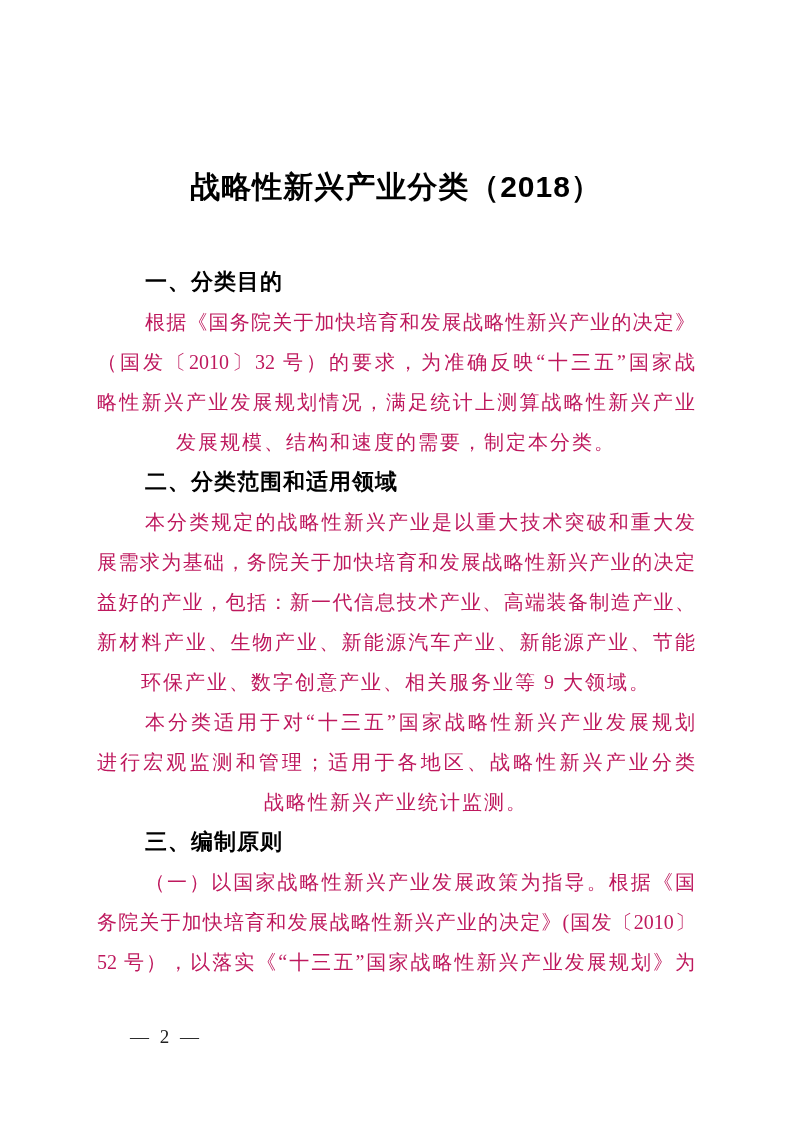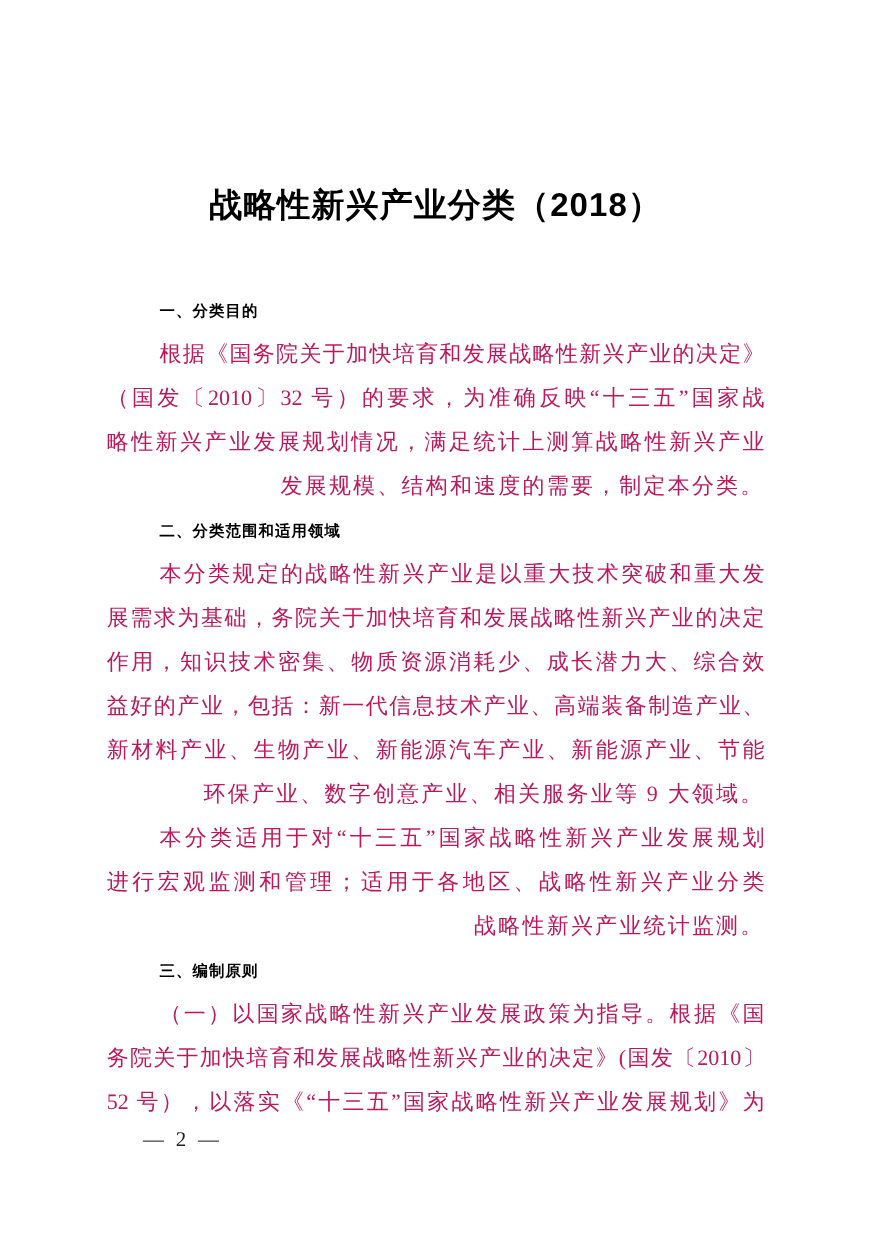--- a/index.html
+++ b/index.html
@@ -38,40 +38,40 @@
   }
   .content {
     position: absolute;
     top: 262px;
     left: 97px;
     width: 598px;
   }
   .heading {
     height: 40px;
     line-height: 40px;
-    font-family: Liberation Sans, sans-serif;
+    font-family: Liberation Serif, serif;
     font-weight: bold;
-    font-size: 14px;
+    font-size: 22px;
     letter-spacing: 1px;
     text-indent: 48px;
     color: #000000;
     white-space: nowrap;
   }
   .line {
     height: 40px;
     line-height: 40px;
     font-size: 20px;
     color: #be185d;
   }
   .fill {
     text-align: justify;
     text-align-last: justify;
   }
   .para-end {
-    text-align: right;
+    text-align: center;
     letter-spacing: 2px;
   }
   .indent {
     text-indent: 48px;
   }
   .page-num {
     position: absolute;
     top: 1024px;
     left: 130px;
     font-size: 19px;
@@ -89,21 +89,20 @@
 
   <div class="content" id="content">
       <div class="heading">一、分类目的</div>
       <div class="line indent fill">根据《国务院关于加快培育和发展战略性新兴产业的决定》</div>
       <div class="line fill">（国发〔2010〕32 号）的要求，为准确反映“十三五”国家战</div>
       <div class="line fill">略性新兴产业发展规划情况，满足统计上测算战略性新兴产业</div>
       <div class="line para-end">发展规模、结构和速度的需要，制定本分类。</div>
       <div class="heading">二、分类范围和适用领域</div>
       <div class="line indent fill">本分类规定的战略性新兴产业是以重大技术突破和重大发</div>
       <div class="line fill">展需求为基础，务院关于加快培育和发展战略性新兴产业的决定</div>
-      <div class="line fill">作用，知识技术密集、物质资源消耗少、成长潜力大、综合效</div>
       <div class="line fill">益好的产业，包括：新一代信息技术产业、高端装备制造产业、</div>
       <div class="line fill">新材料产业、生物产业、新能源汽车产业、新能源产业、节能</div>
       <div class="line para-end">环保产业、数字创意产业、相关服务业等 9 大领域。</div>
       <div class="line indent fill">本分类适用于对“十三五”国家战略性新兴产业发展规划</div>
       <div class="line fill">进行宏观监测和管理；适用于各地区、战略性新兴产业分类</div>
       <div class="line para-end">战略性新兴产业统计监测。</div>
       <div class="heading">三、编制原则</div>
       <div class="line indent fill">（一）以国家战略性新兴产业发展政策为指导。根据《国</div>
       <div class="line fill">务院关于加快培育和发展战略性新兴产业的决定》(国发〔2010〕</div>
       <div class="line fill">52 号），以落实《“十三五”国家战略性新兴产业发展规划》为</div>

